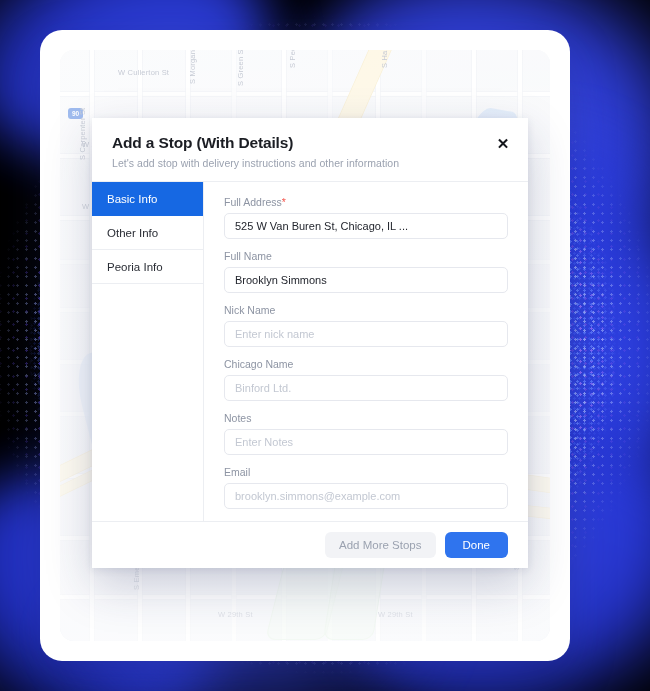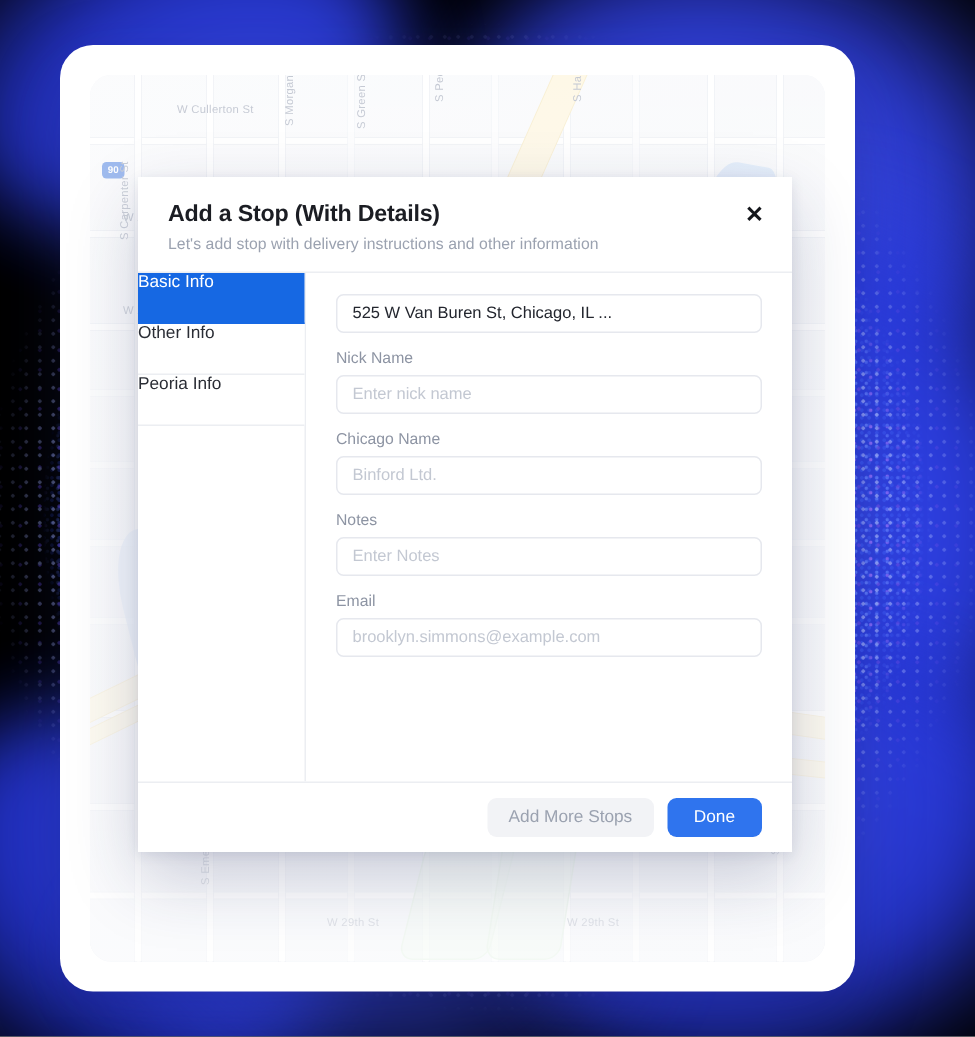--- a/index.html
+++ b/index.html
@@ -209,20 +209,22 @@
   
   #sidebar {
     width: 112px;
     flex: 0 0 112px;
     border-right: 1px solid #eceef2;
     background: #fff;
   }
   .side-item {
     height: 34px;
     display: flex;
+    align-items: center;
+    padding-left: 15px;
     font-size: 11.5px;
     color: #2a2d35;
     border-bottom: 1px solid #eceef2;
     cursor: pointer;
     background: #fff;
   }
   .side-item.active {
     background: #1668e3;
     color: #ffffff;
     border-bottom-color: #1668e3;
@@ -378,23 +380,30 @@
         <span>Other Info</span>
       </div>
       <div class="side-item">
         <span>Peoria Info</span>
       </div>
     </div>
 
     <div id="form-pane">
 
       <div class="field">
+        <label class="flabel">
+          <span>Full Address</span><span class="req">*</span>
+        </label>
         <input class="finput" type="text" value="525 W Van Buren St, Chicago, IL ..." style="">
       </div>
 
+      <div class="field">
+        <label class="flabel">Full Name</label>
+        <input class="finput" type="text" value="Brooklyn Simmons" style="">
+      </div>
 
       <div class="field">
         <label class="flabel">Nick Name</label>
         <input class="finput" type="text" placeholder="Enter nick name" style="">
       </div>
 
       <div class="field">
         <label class="flabel">Chicago Name</label>
         <input class="finput" type="text" placeholder="Binford Ltd." style="">
       </div>

